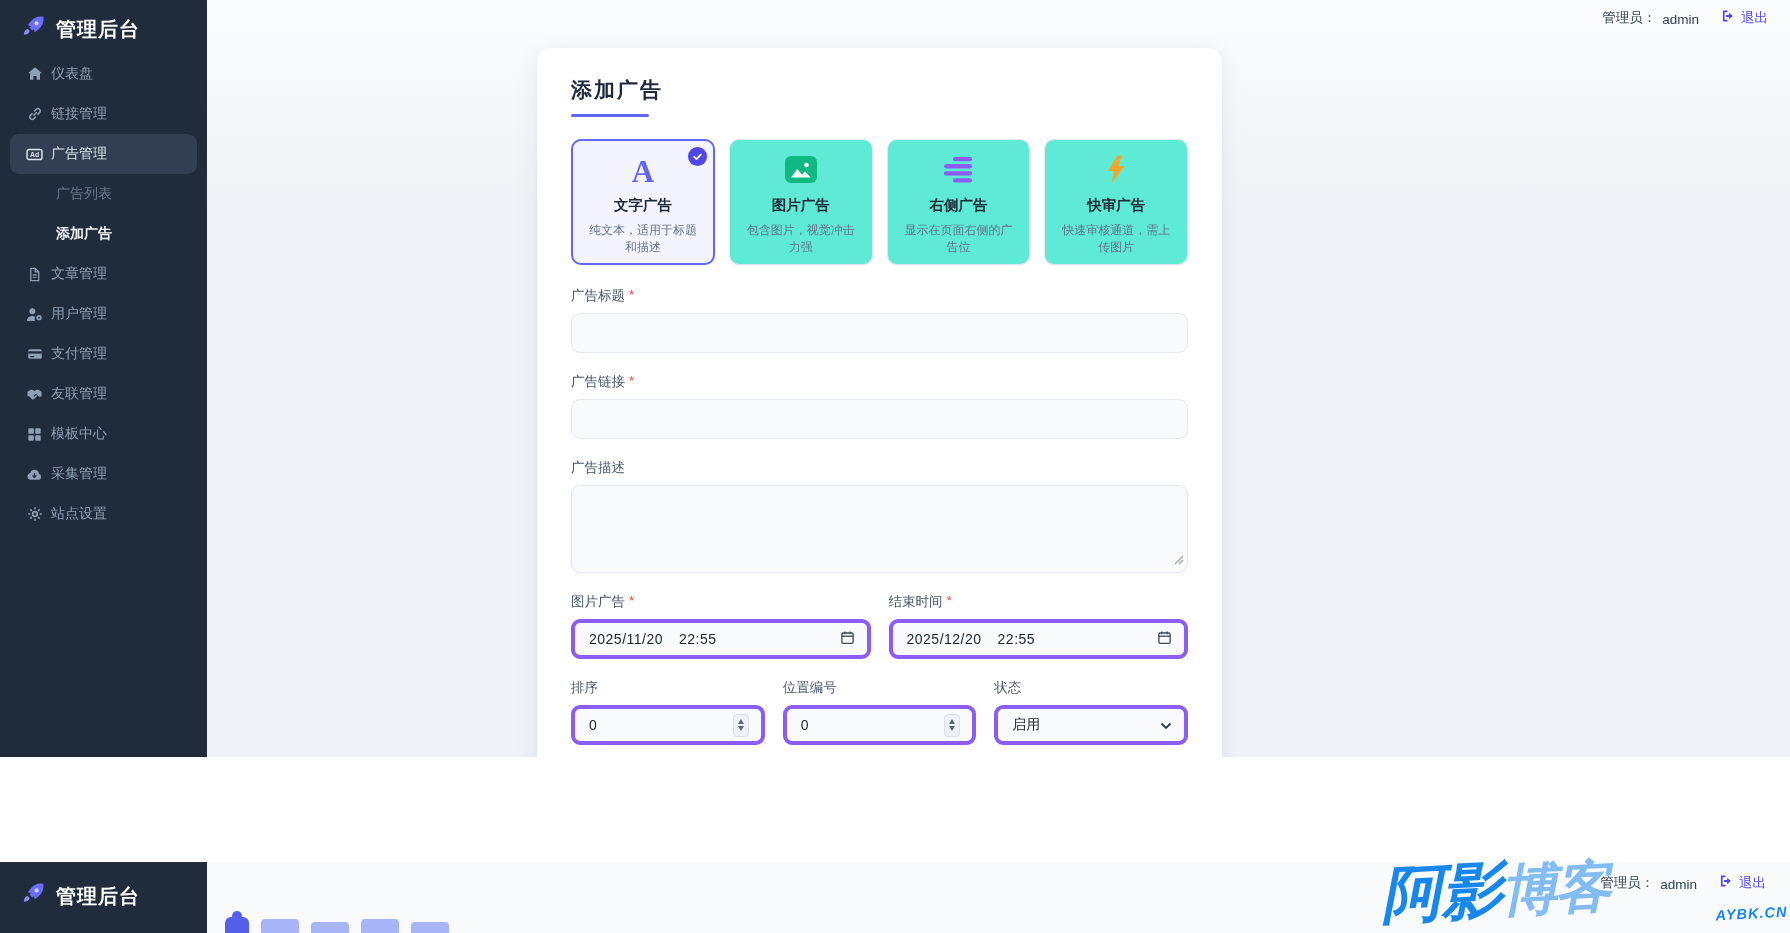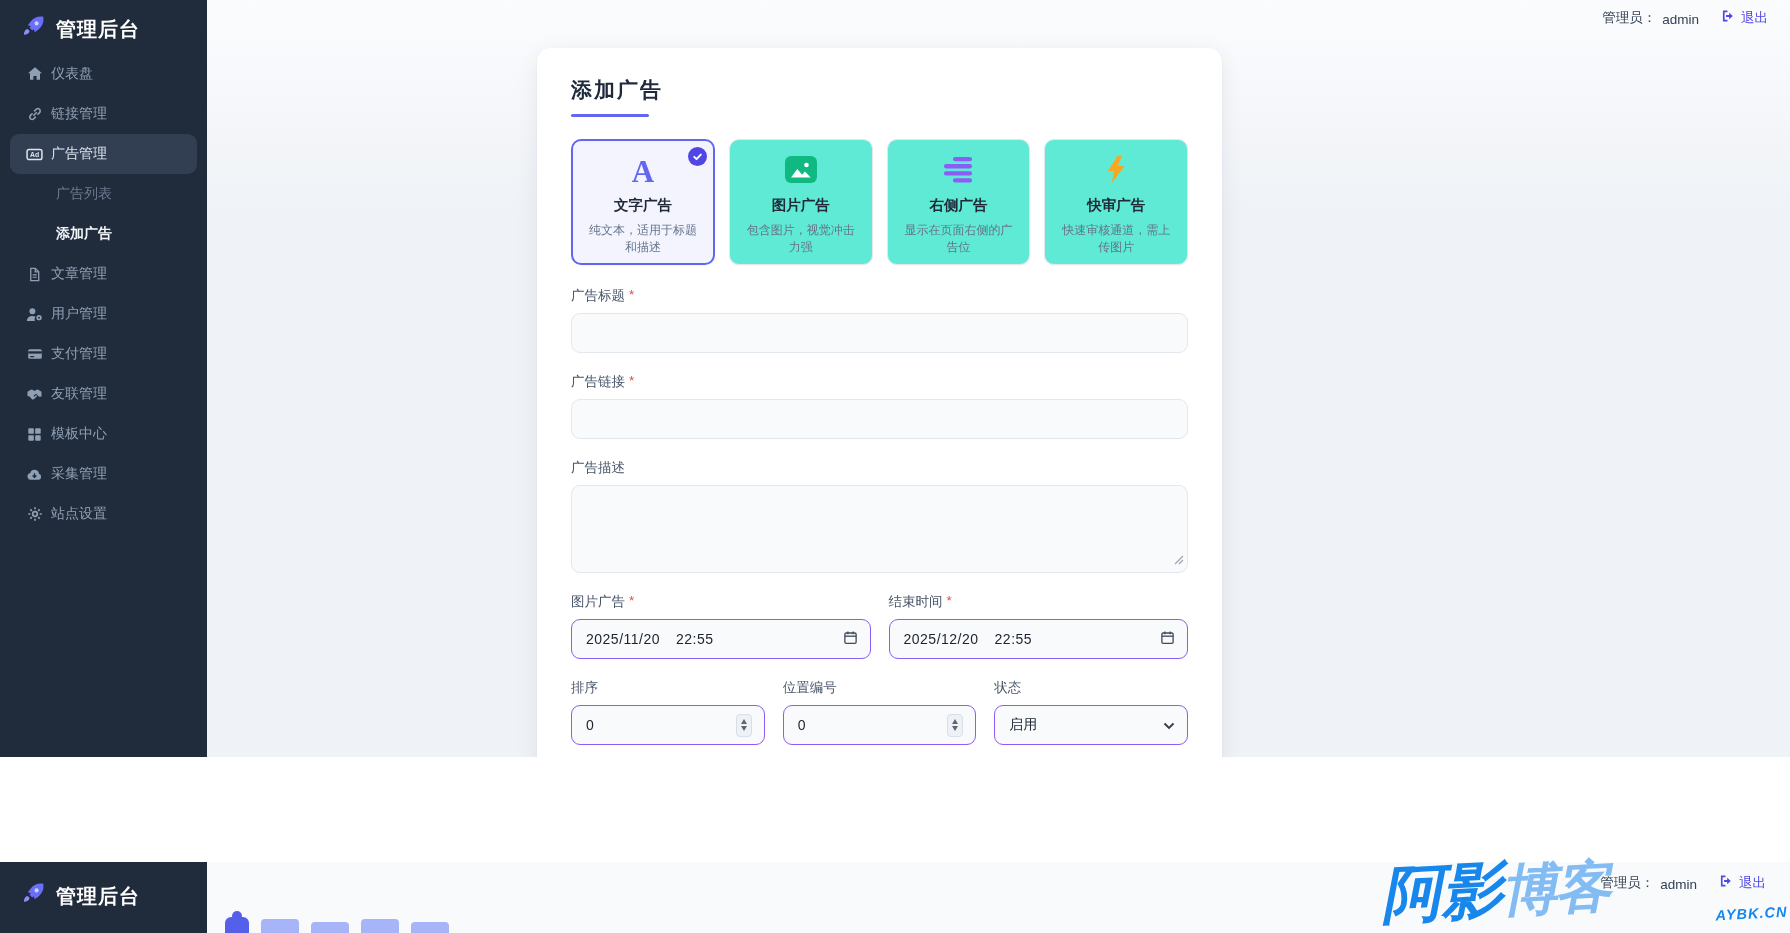--- a/index.html
+++ b/index.html
@@ -49,21 +49,21 @@
   .text-input { width:100%; height:40px; background:#f8fafc; border:1px solid #e3e8ef; border-radius:9px;
                 padding:0 14px; font-size:14px; color:#1a2330; outline:none; font-family:inherit; }
   .textarea-wrap { position:relative; }
   .text-area { width:100%; height:88px; background:#f8fafc; border:1px solid #e3e8ef; border-radius:9px;
                padding:10px 14px; font-size:14px; color:#1a2330; outline:none; resize:none; font-family:inherit; display:block; }
   .grip { position:absolute; right:4px; bottom:4px; }
 
   .two-col { display:grid; grid-template-columns:1fr 1fr; gap:18px; }
   .three-col { display:grid; grid-template-columns:1fr 1fr 1fr; gap:18px; }
 
-  .control { height:40px; background:#f8fafc; border:1px solid #8b5cf6; border-radius:9px;
+  .control { height:40px; background:#f8fafc; border:4px solid #8b5cf6; border-radius:9px;
              display:flex; align-items:center; justify-content:space-between;
              padding:0 12px 0 14px; font-size:14px; color:#1a2330; cursor:pointer; }
   .dt { display:flex; gap:16px; letter-spacing:.5px; }
   .stepper { width:16px; height:23px; background:#eef1f6; border:1px solid #d8dfe8; border-radius:4px;
              display:flex; flex-direction:column; align-items:center; justify-content:center; gap:2px; }
   .tri-up { width:0; height:0; border-left:3.5px solid transparent; border-right:3.5px solid transparent; border-bottom:5px solid #5b6776; }
   .tri-dn { width:0; height:0; border-left:3.5px solid transparent; border-right:3.5px solid transparent; border-top:5px solid #5b6776; }
 
   
   .page2 { position:absolute; left:0; top:862px; width:1790px; height:71px; display:flex; overflow:hidden; }

